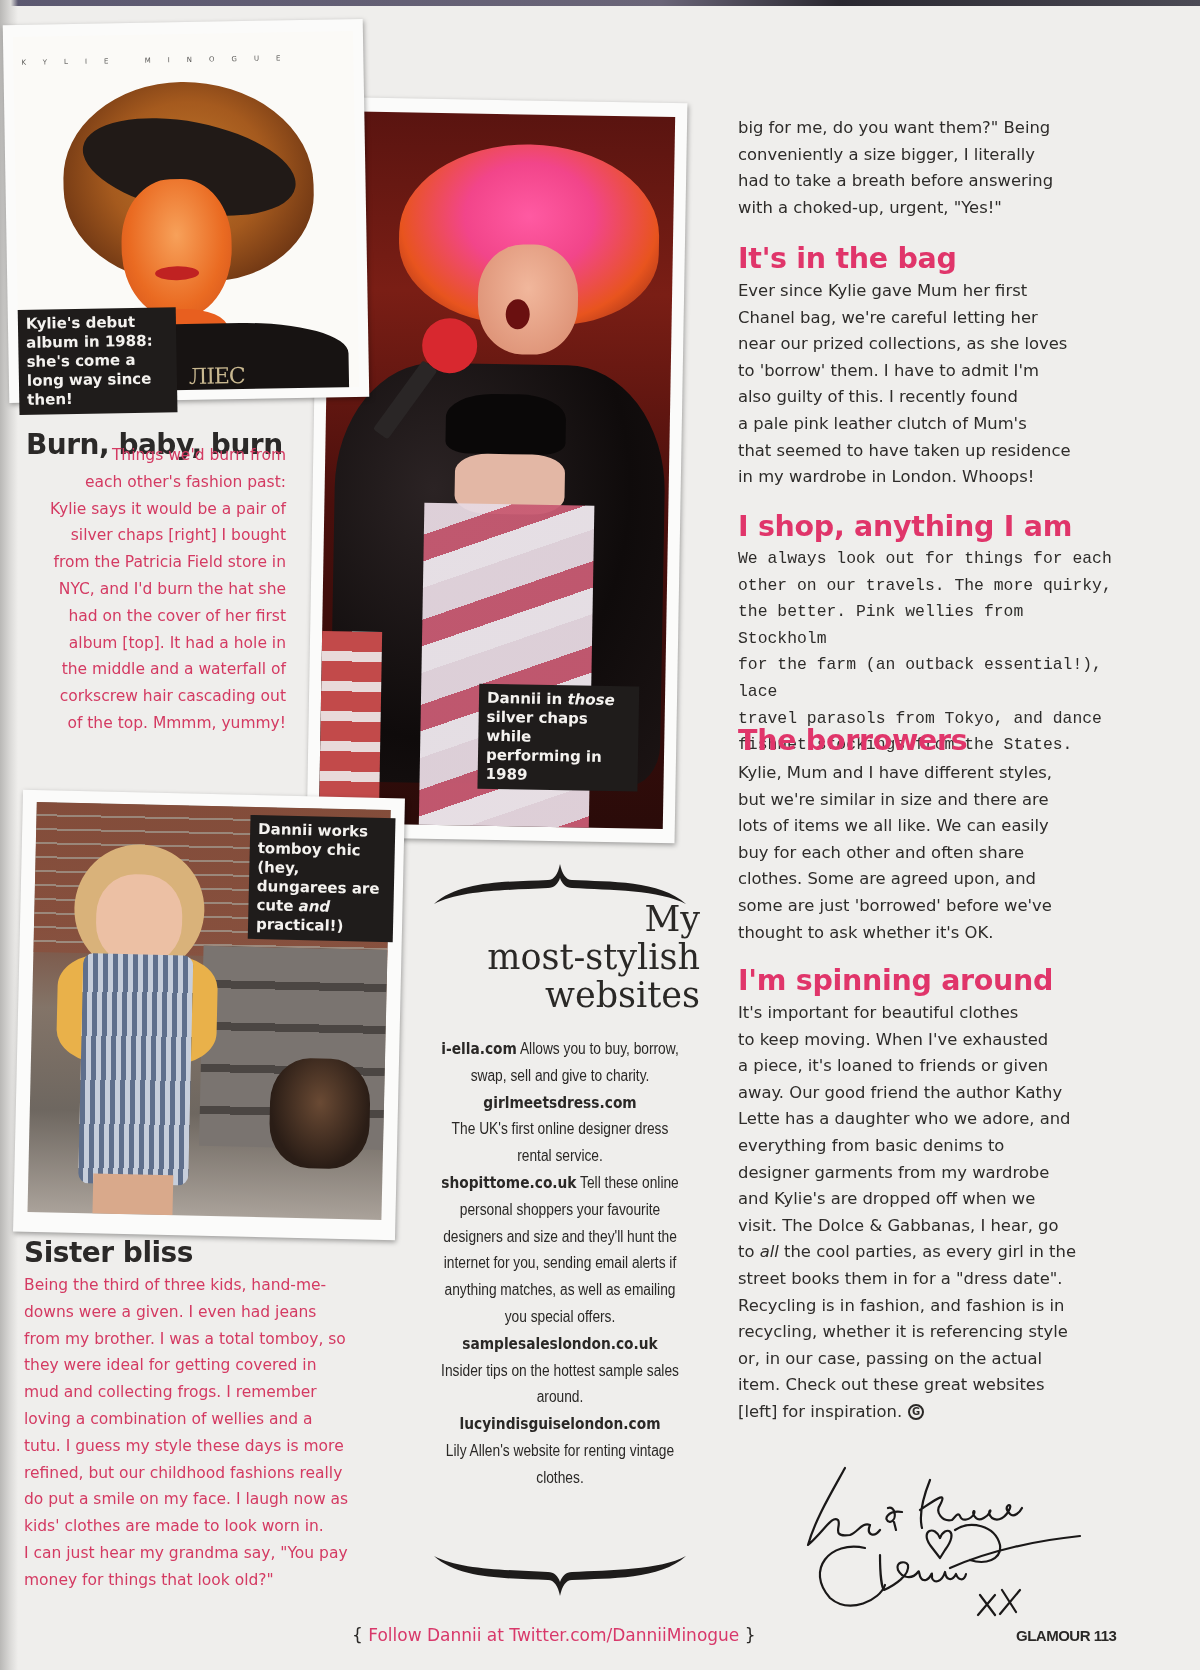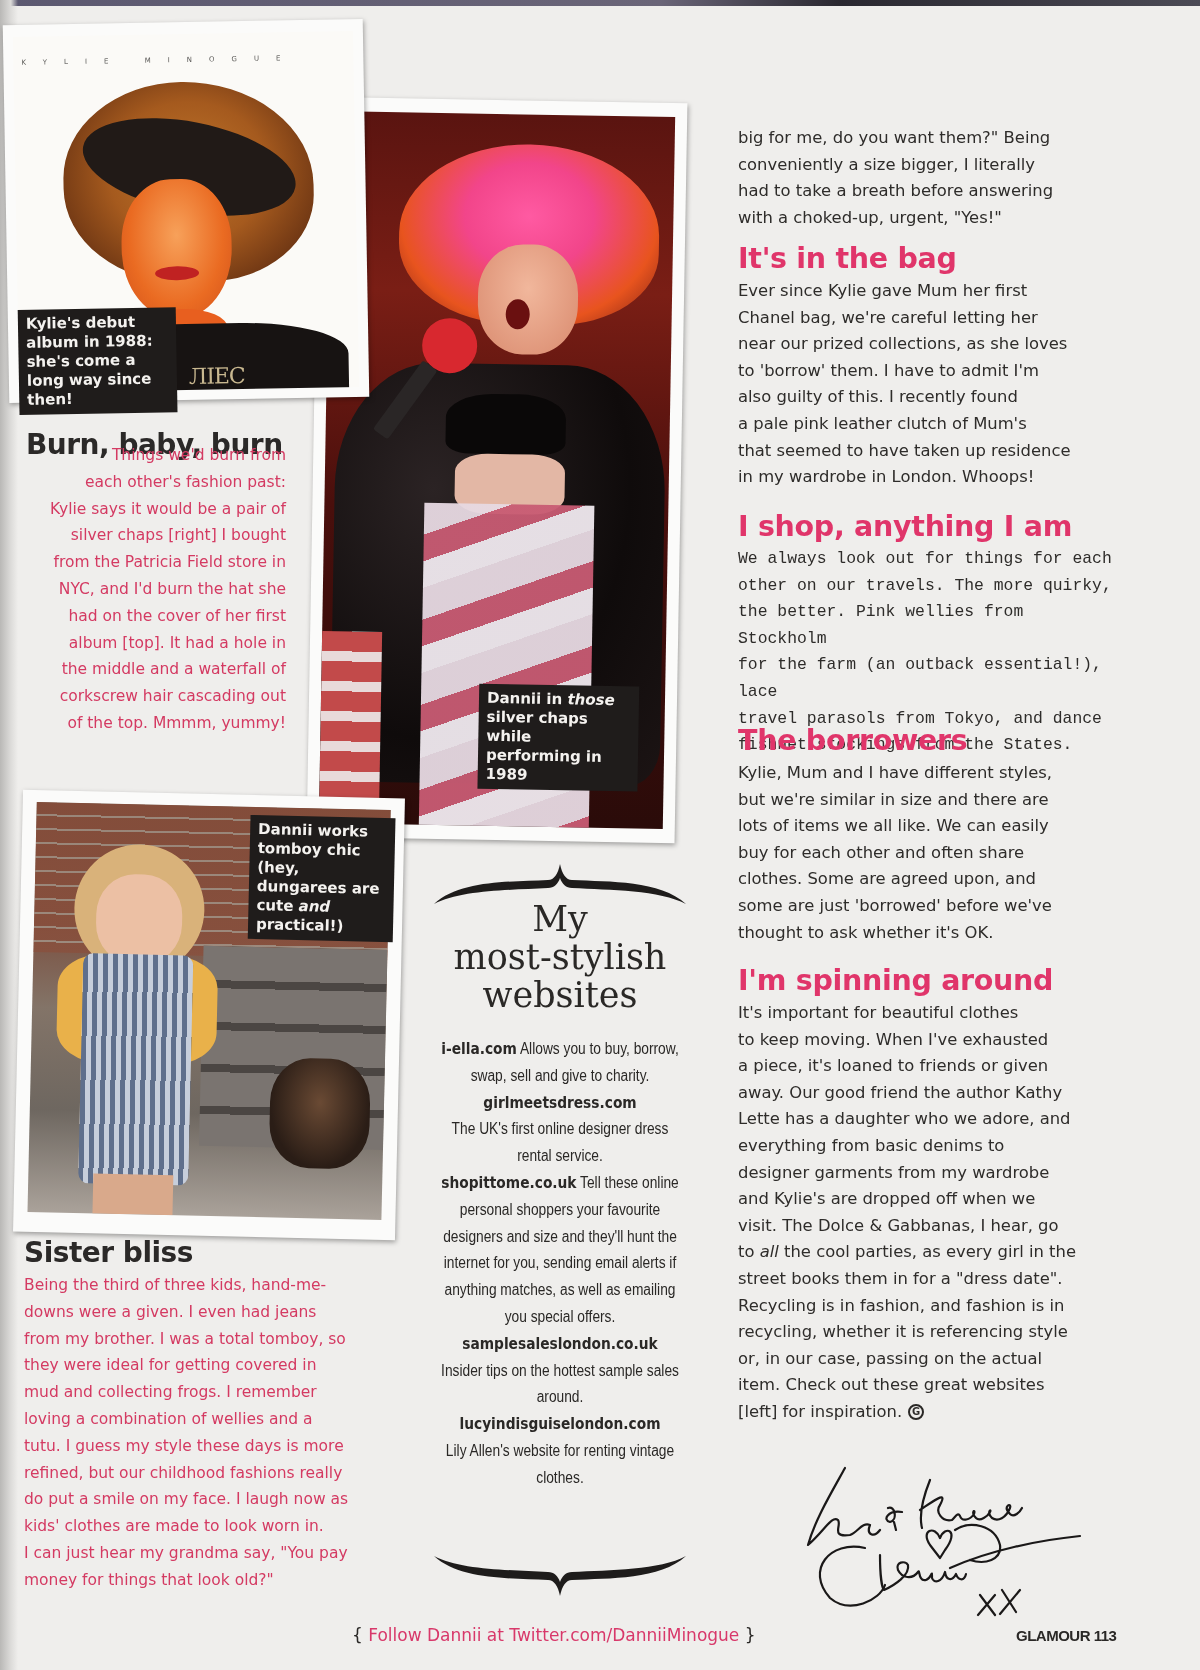--- a/index.html
+++ b/index.html
@@ -149,42 +149,42 @@
   #sister-body {
     position: absolute; left: 24px; top: 1272px; width: 370px; white-space: pre-line;
   }
 
   
   .brace { position: absolute; left: 430px; width: 260px; height: 50px; }
   #brace-top { top: 860px; }
   #brace-bottom { top: 1550px; }
   #websites-title {
     position: absolute; left: 420px; top: 900px; width: 280px;
-    text-align: center; font-family: "DejaVu Serif", serif;
+    text-align: right; font-family: "DejaVu Serif", serif;
     font-size: 35px; line-height: 38px; color: #2a2826; white-space: pre-line;
   }
   #websites-list {
     position: absolute; left: 420px; top: 1036px; width: 280px; text-align: center;
     font-family: "Liberation Sans", sans-serif; font-size: 16px; line-height: 26.8px; color: #2a2826;
     transform: scaleX(0.86); transform-origin: 50% 0;
   }
   .site-url { font-family: "DejaVu Sans", sans-serif; font-weight: bold; font-size: 16px; }
   .site { display: block; }
 
   
   .right-col {
     position: absolute; left: 738px; width: 380px;
     font-family: "DejaVu Sans", sans-serif; font-size: 16.4px; line-height: 26.6px; color: #2e2c2a;
     white-space: pre-line;
   }
   .pink-head {
     position: absolute; left: 738px; color: #e0356a;
     font-family: "DejaVu Sans", sans-serif; font-weight: bold; font-size: 28.5px; letter-spacing: -0.3px;
   }
-  #intro-body { top: 125px; }
+  #intro-body { top: 115px; }
   #bag-heading { top: 242px; }
   #bag-body { top: 278px; }
   #shop-heading { top: 510px; }
   #shop-body { top: 546px; font-family: Liberation Mono, monospace; }
   #borrow-heading { top: 724px; }
   #borrow-body { top: 760px; }
   #spin-heading { top: 964px; }
   #spin-body { top: 1000px; }
   .g-logo {
     display: inline-block; width: 16px; height: 16px; border: 2px solid #2a2826; border-radius: 50%;

